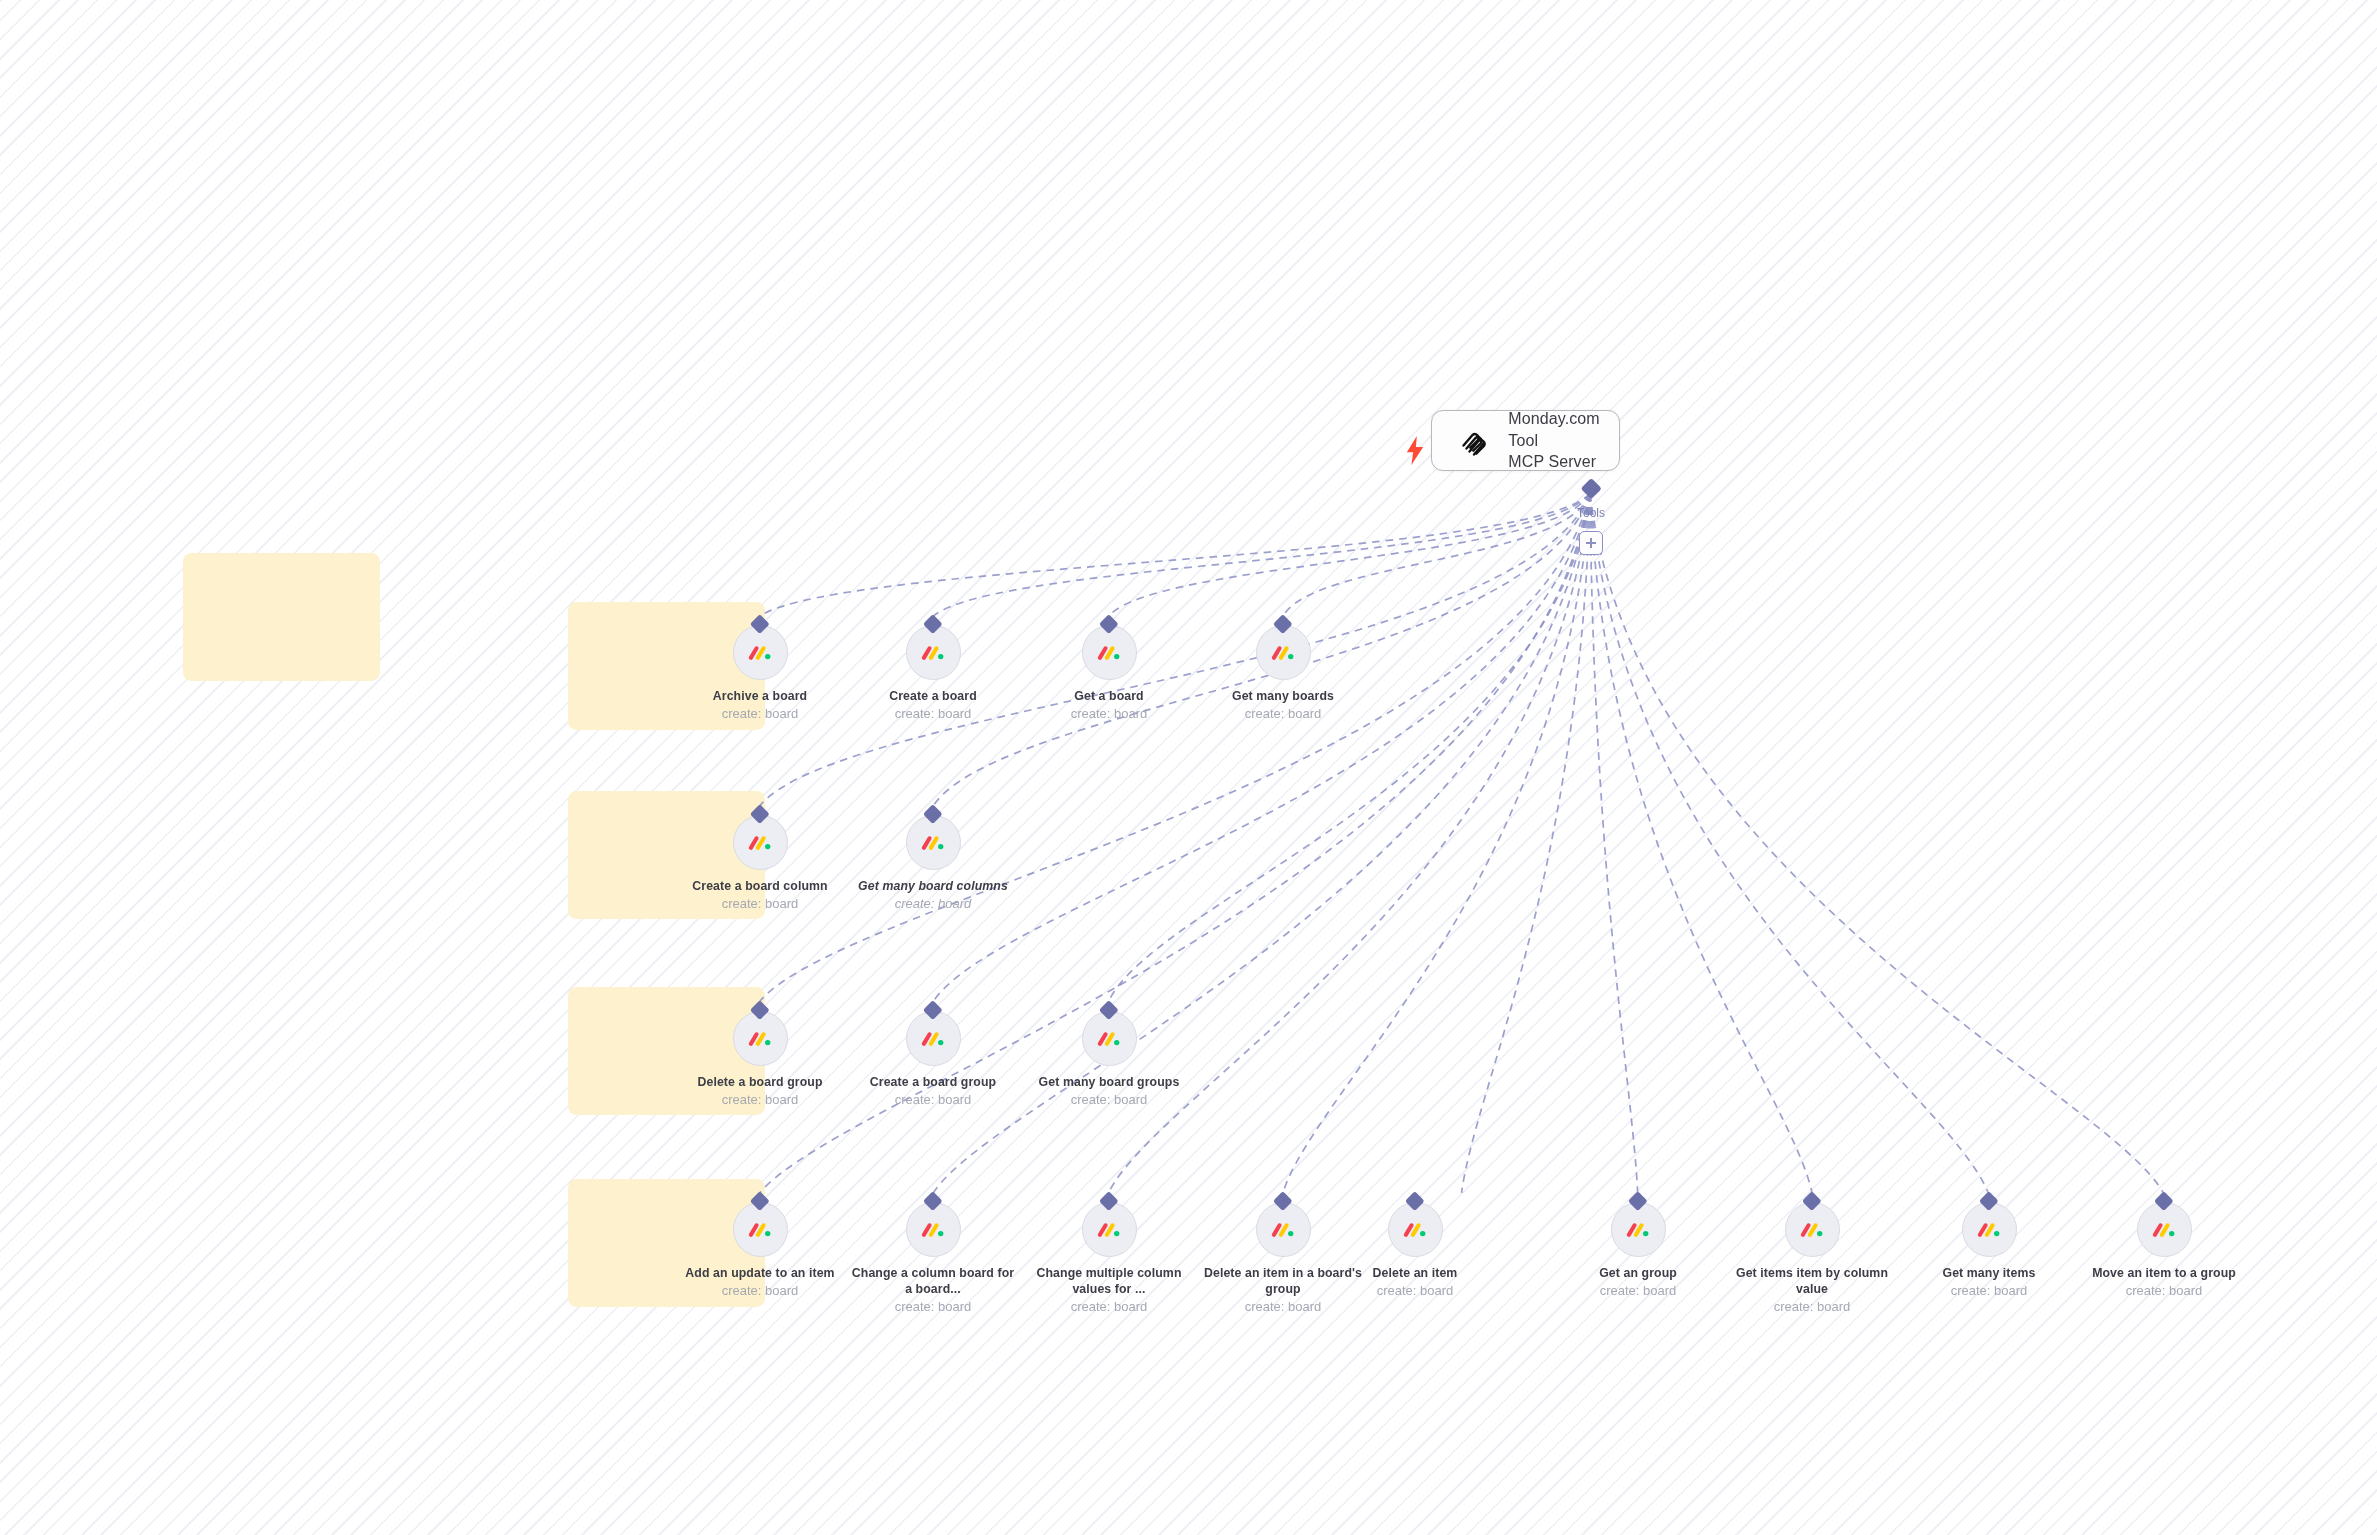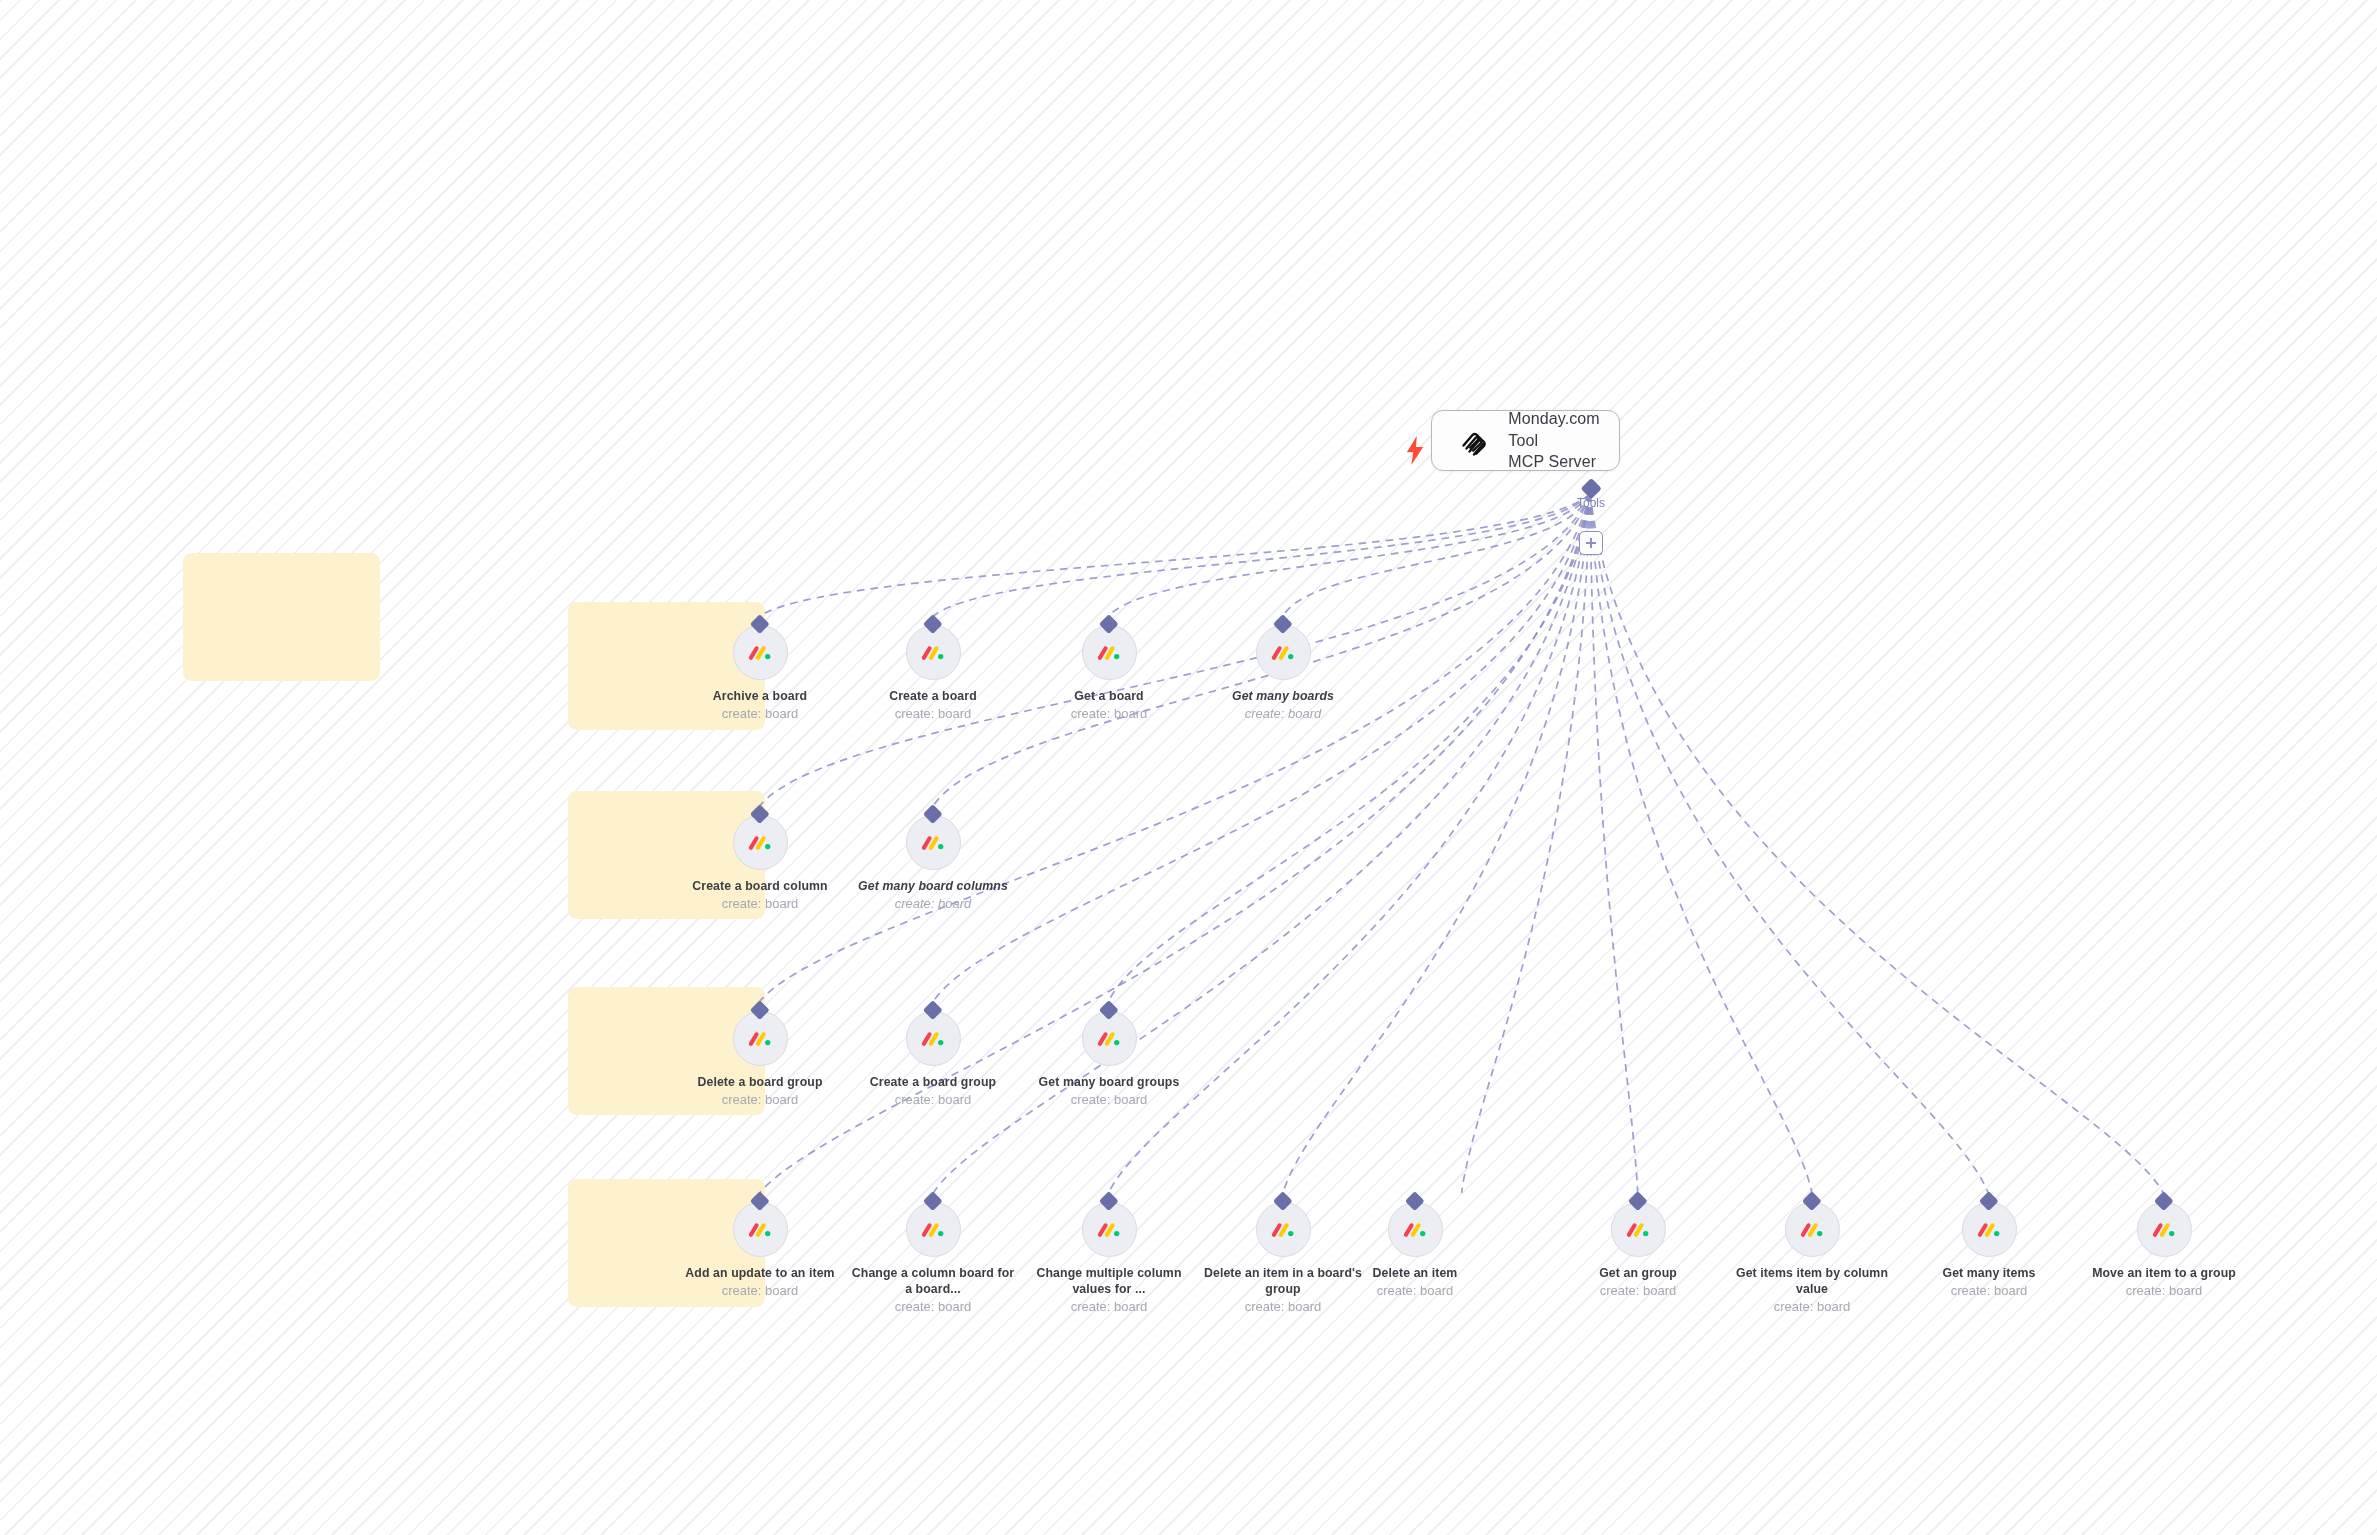--- a/index.html
+++ b/index.html
@@ -84,20 +84,21 @@
   }
 
   
   .tools-label {
     position: absolute;
     font-size: 12px;
     color: #7b7fb3;
     z-index: 5;
     white-space: nowrap;
     transform: translateX(-50%);
+    margin-top: 10px;
   }
   .plus-btn {
     position: absolute;
     width: 22px;
     height: 22px;
     border: 1.7px solid #8b8fc4;
     border-radius: 5.1px;
     background: #fdfdfe;
     z-index: 7;
     transform: translate(-50%, -50%);
@@ -232,21 +233,21 @@
             <g stroke-linecap="round" stroke-width="6.4" fill="none">
               <path d="M6 22 L15 7" stroke="#f5414f"></path>
               <path d="M17 22 L26 7" stroke="#ffcb00"></path>
             </g>
             <circle cx="32.5" cy="20" r="4.2" fill="#00ca72"></circle>
           </svg>
         </div>
         <div class="tool-label">Get a board</div>
         <div class="tool-sub">create: board</div>
       </div>
-      <div class="tool-node" style="left: 1283px; top: 625px; font-style: italic;">
+      <div class="tool-node" style="left: 1283px; top: 625px;">
         <div class="tool-circle">
           <div class="tool-diamond"></div>
           <svg class="monday-logo" viewBox="0 0 40 28">
             <g stroke-linecap="round" stroke-width="6.4" fill="none">
               <path d="M6 22 L15 7" stroke="#f5414f"></path>
               <path d="M17 22 L26 7" stroke="#ffcb00"></path>
             </g>
             <circle cx="32.5" cy="20" r="4.2" fill="#00ca72"></circle>
           </svg>
         </div>

